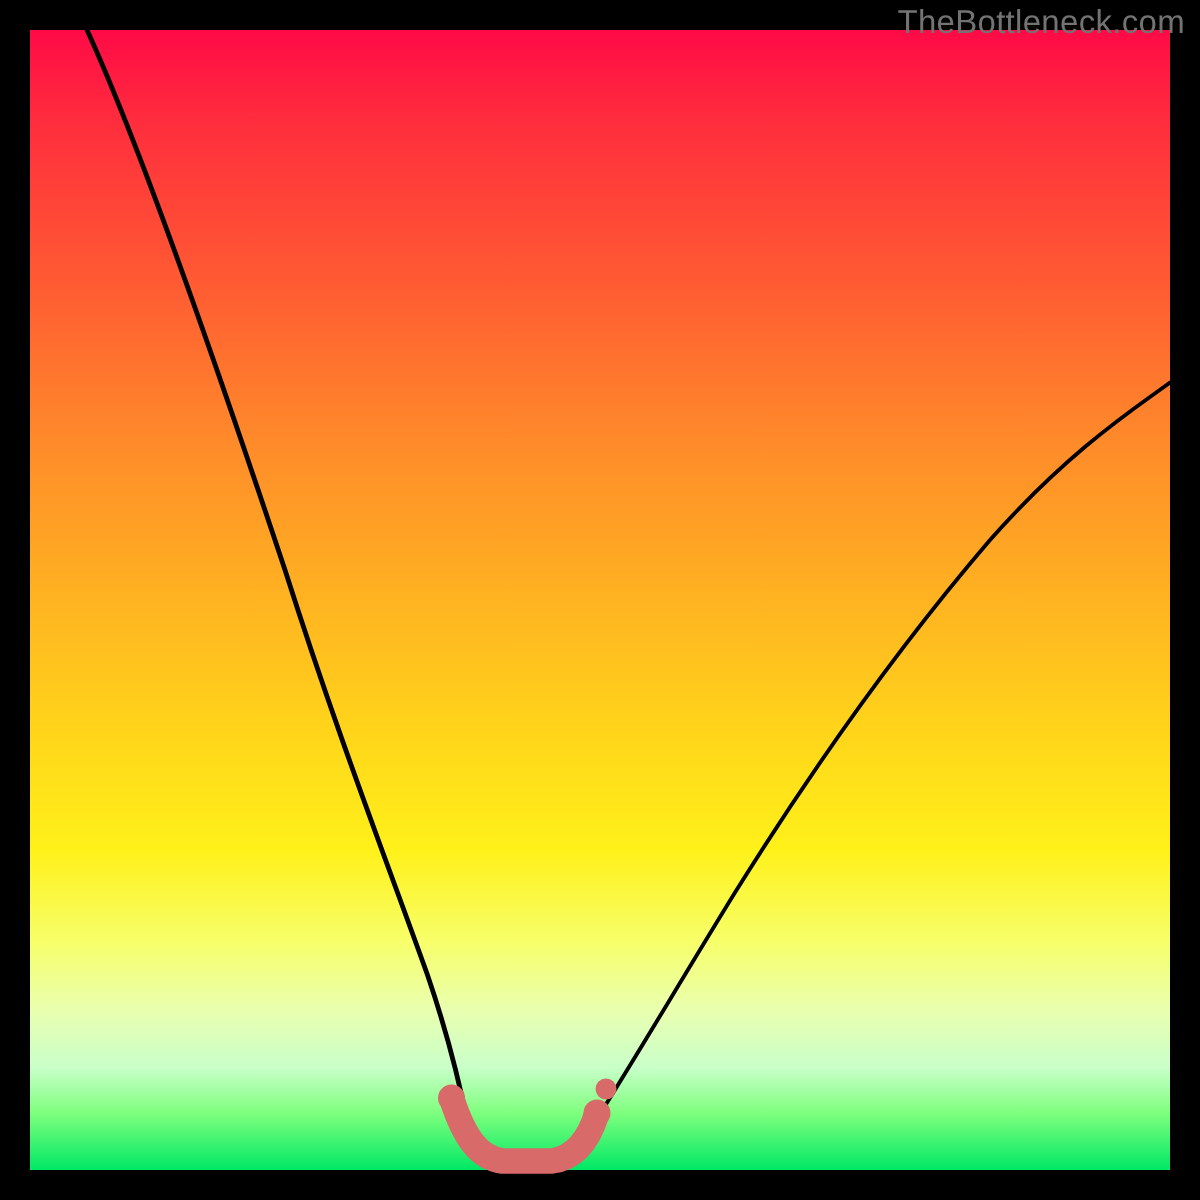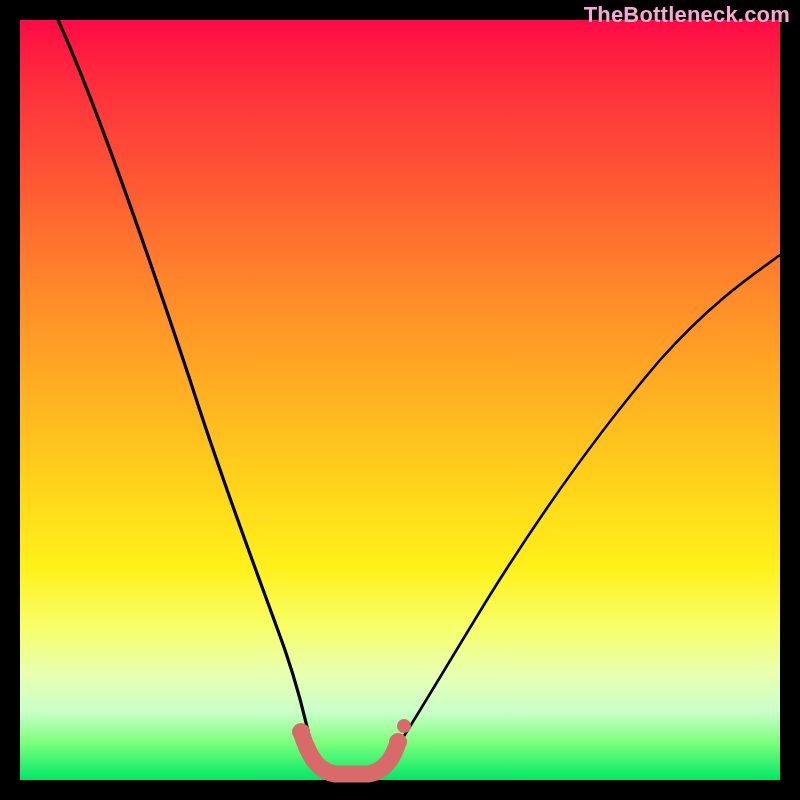--- a/index.html
+++ b/index.html
@@ -39,23 +39,23 @@
       #e9ffb0 86%,
       #c9ffc9 91%,
       #7eff7e 95%,
       #00e865 100%
     );
   }
   .watermark {
     position: absolute;
     top: 2px;
     right: 10px;
-    color: #f9a8d4;
+    color: #737373;
     font-size: 22px;
-    font-weight: 700;
+    font-weight: 400;
     letter-spacing: 0.2px;
     z-index: 10;
     user-select: none;
   }
   svg.curves {
     position: absolute;
     left: 0;
     top: 0;
     width: 760px;
     height: 760px;

